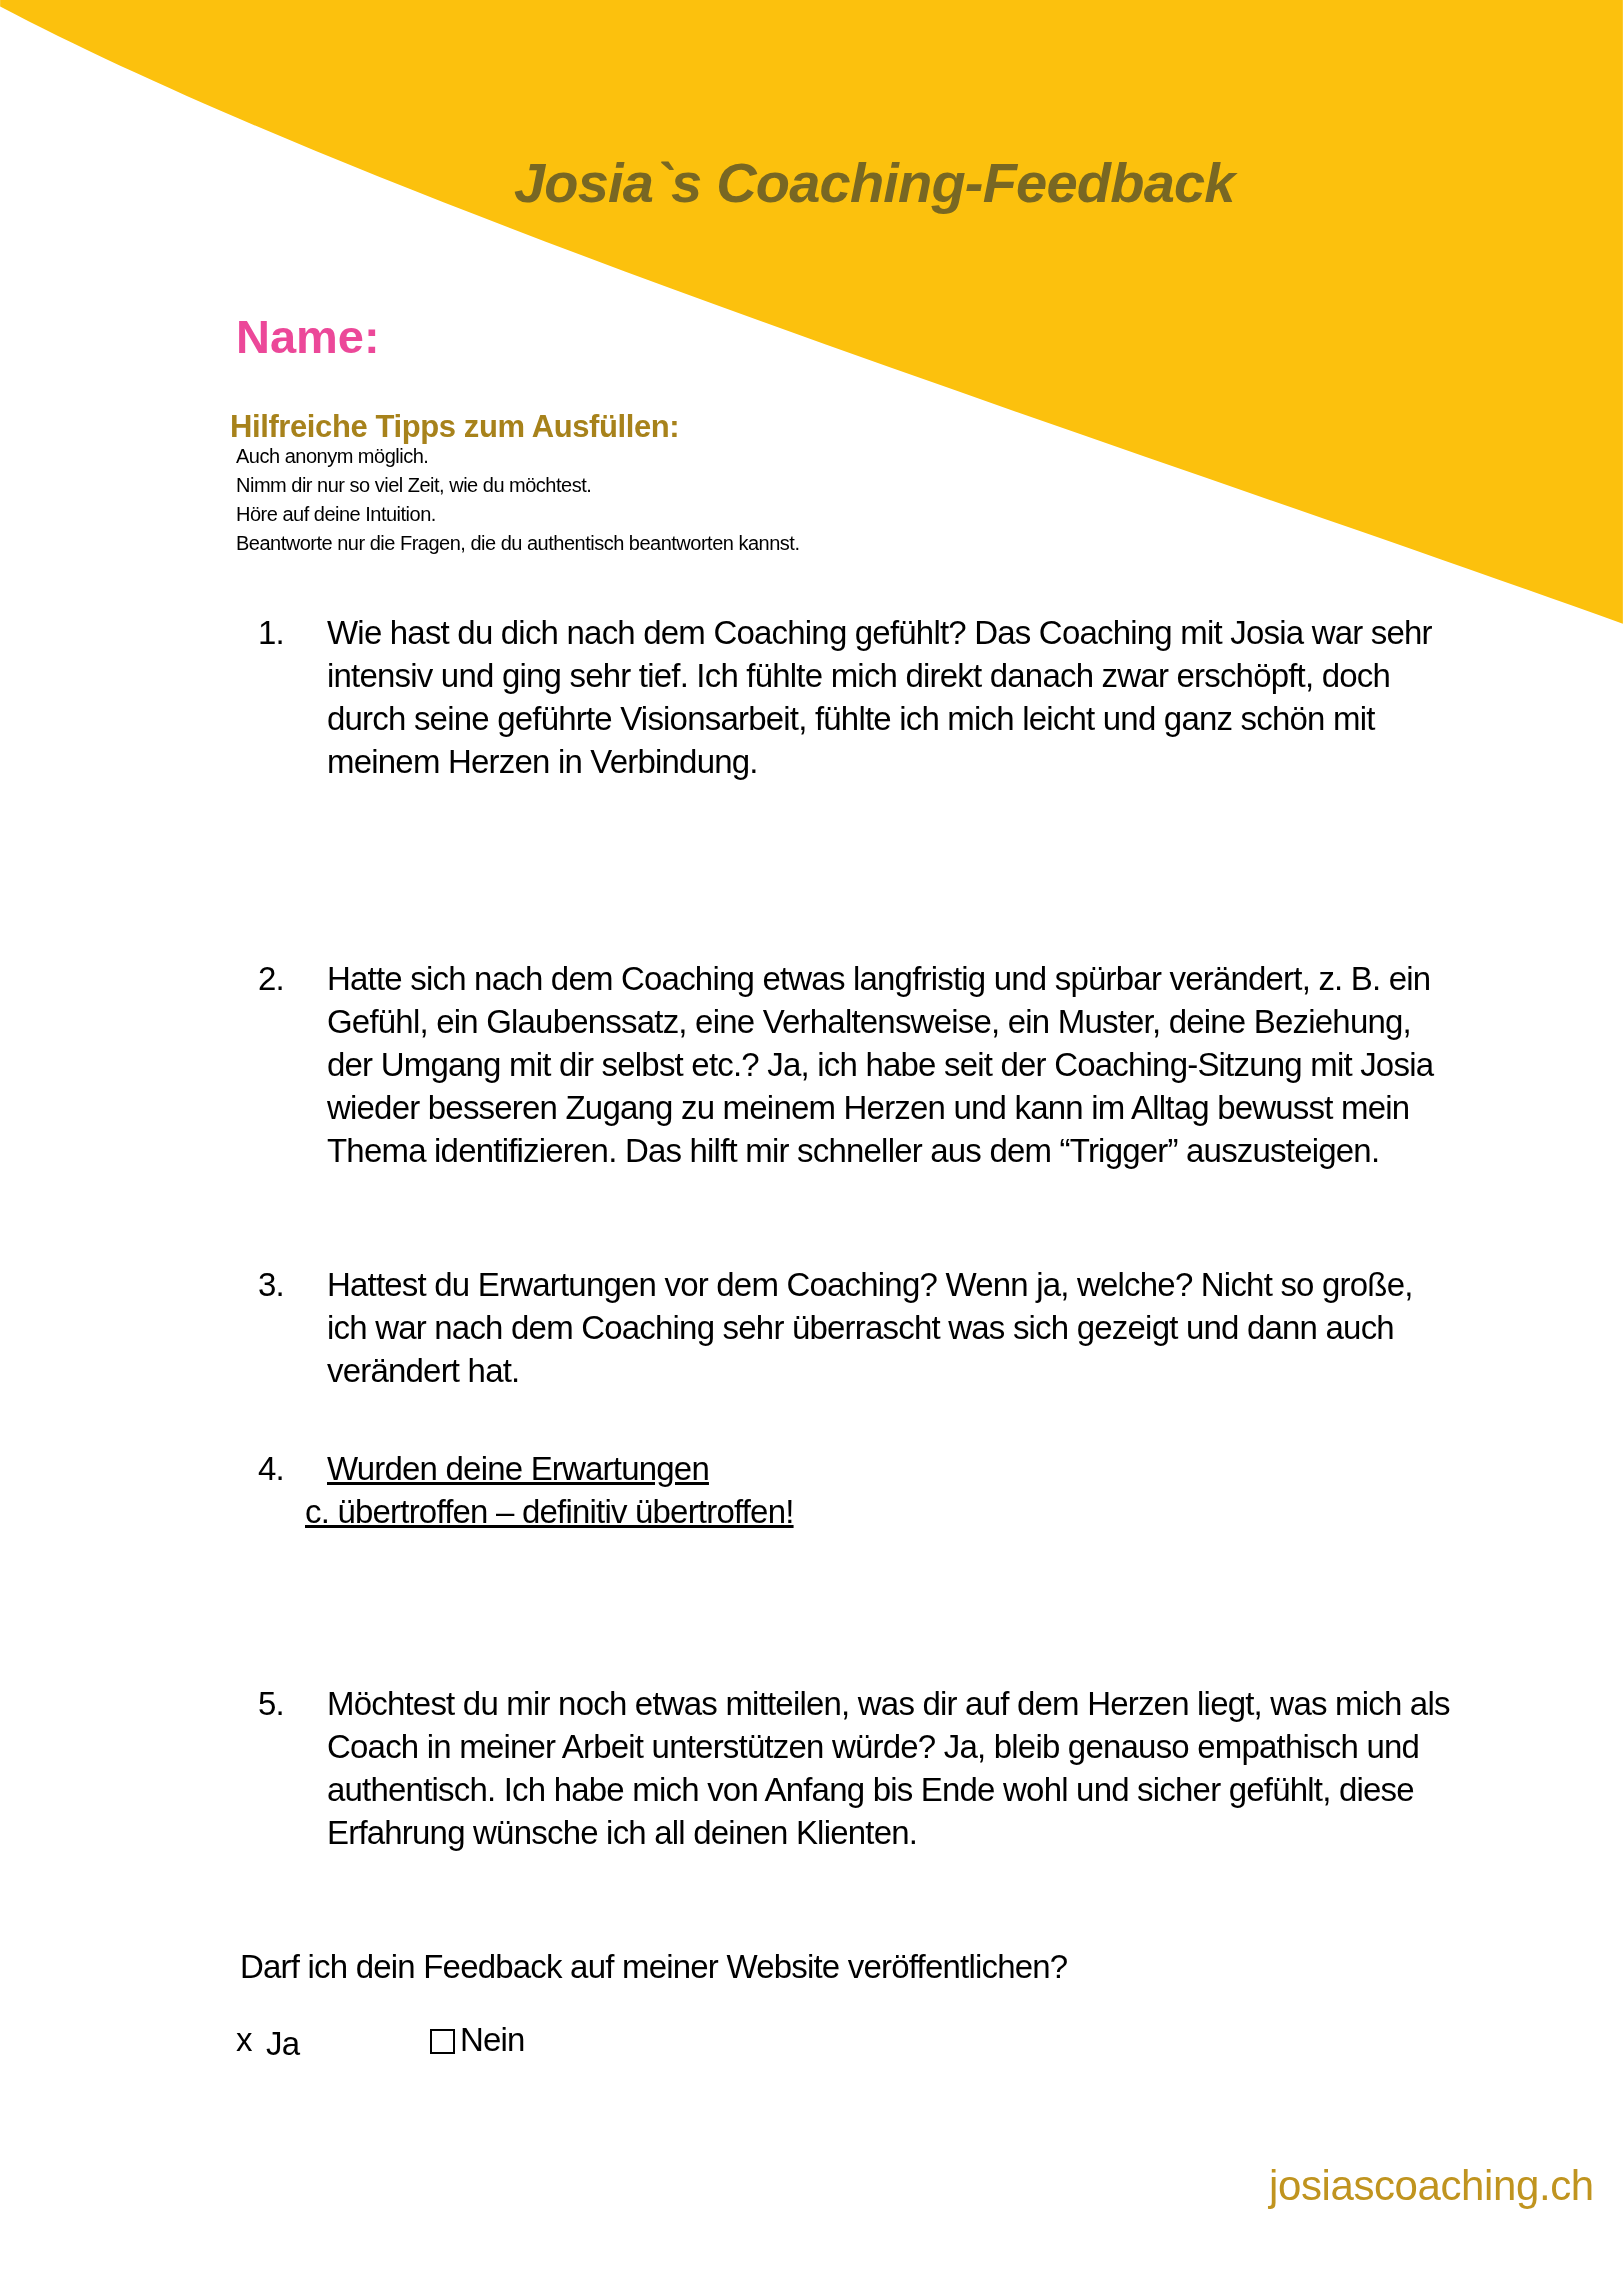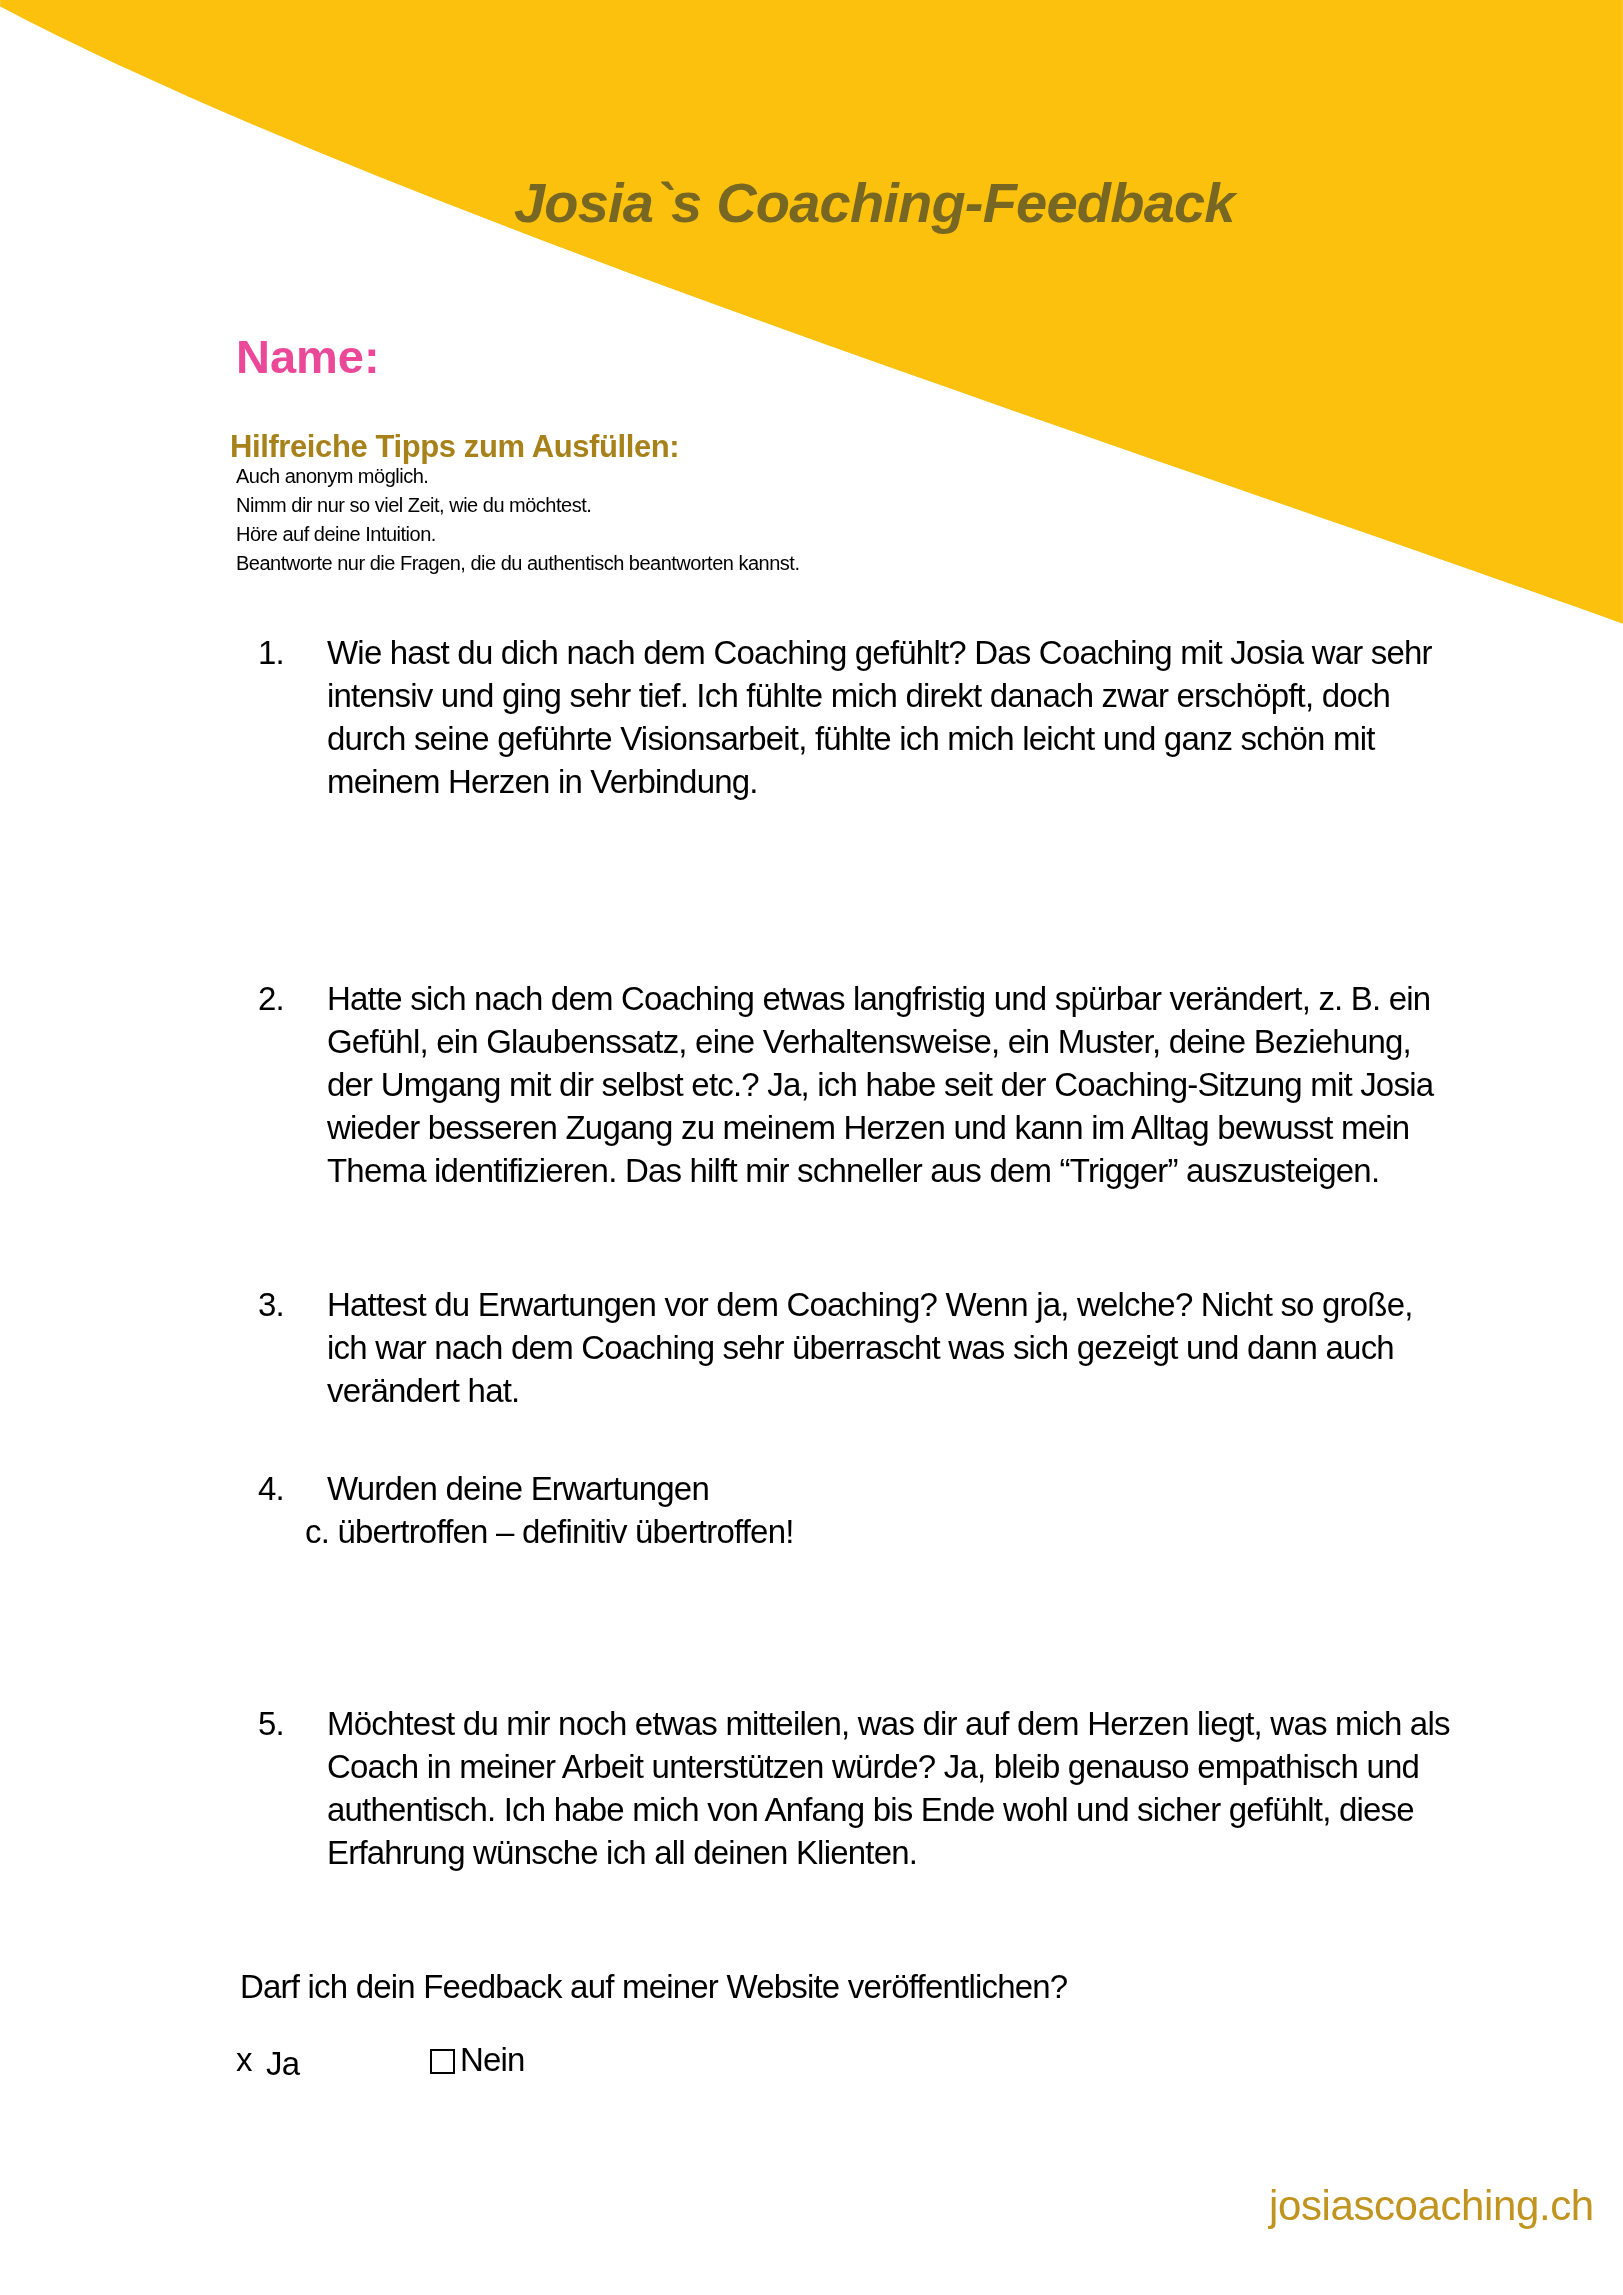--- a/index.html
+++ b/index.html
@@ -1,20 +1,20 @@
 <!DOCTYPE html>
 <html style="font-size:13px"><head>
 <meta charset="utf-8">
 <style>
   html,body{margin:0;padding:0;}
   body{
     width:1623px;height:2295px;position:relative;background:#ffffff;overflow:hidden;
     font-family:"Liberation Sans", sans-serif;color:#000;
   }
-  .abs{position:absolute;margin-top:20px;}
+  .abs{position:absolute;}
   #swoosh{position:absolute;top:0;left:0;pointer-events:none;}
   .doc-title{
     left:514px;top:155px;font-size:56px;line-height:56px;font-weight:bold;font-style:italic;
     color:#786723;letter-spacing:-0.8px;white-space:nowrap;
   }
   .name-label{
     left:236px;top:313px;font-size:47px;line-height:47px;font-weight:bold;color:#ec4899;white-space:nowrap;
   }
   .tips-heading{
     left:230px;top:411px;font-size:31px;line-height:31px;font-weight:bold;color:#A7821B;
@@ -24,21 +24,21 @@
     left:236px;top:442px;font-size:20px;line-height:29px;letter-spacing:-0.5px;
     white-space:pre-wrap;width:1227px;
   }
   .q-row .q-num{position:absolute;left:258px;top:0;font-size:33px;line-height:43px;letter-spacing:-0.8px;}
   .q-row .q-text{
     position:absolute;left:327px;top:0;width:1169px;font-size:33px;line-height:43px;
     letter-spacing:-0.8px;white-space:pre-wrap;
   }
   .q-row{left:0;top:0;width:1623px;}
   #q1{top:611px;} #q2{top:957px;} #q3{top:1263px;} #q4{top:1447px;} #q5{top:1682px;}
-  #q4 .q-text{left:305px;text-indent:22px;}
+  #q4 .q-text{left:305px;text-indent:22px;text-decoration:underline;}
   .publish-question{
     left:240px;top:1945px;font-size:33px;line-height:43px;letter-spacing:-0.8px;white-space:nowrap;
   }
   .consent-row{left:0;top:2018px;width:1623px;height:49px;font-size:33px;line-height:43px;letter-spacing:-0.8px;}
   .yes-mark{position:absolute;left:236px;top:0;}
   .yes-label{position:absolute;left:266px;top:4px;}
   .no-checkbox{
     position:absolute;left:430px;top:10.6px;width:21px;height:21px;border:2.5px solid #000;background:#fff;
   }
   .no-label{position:absolute;left:460px;top:0;}

